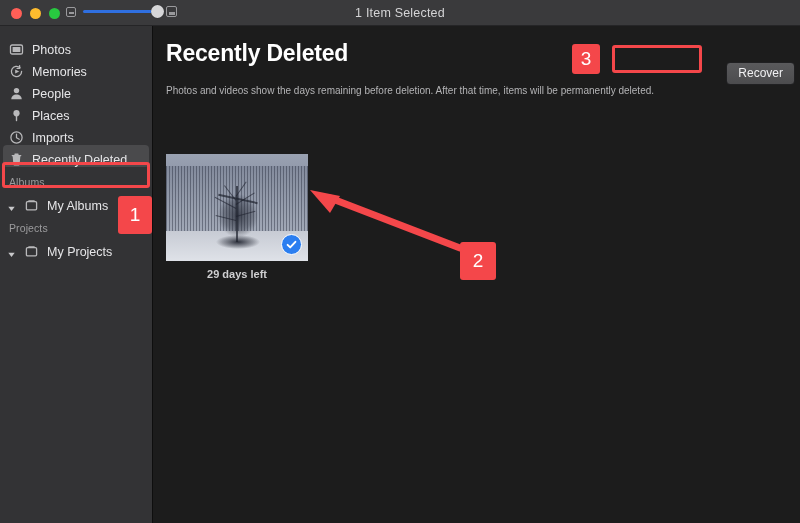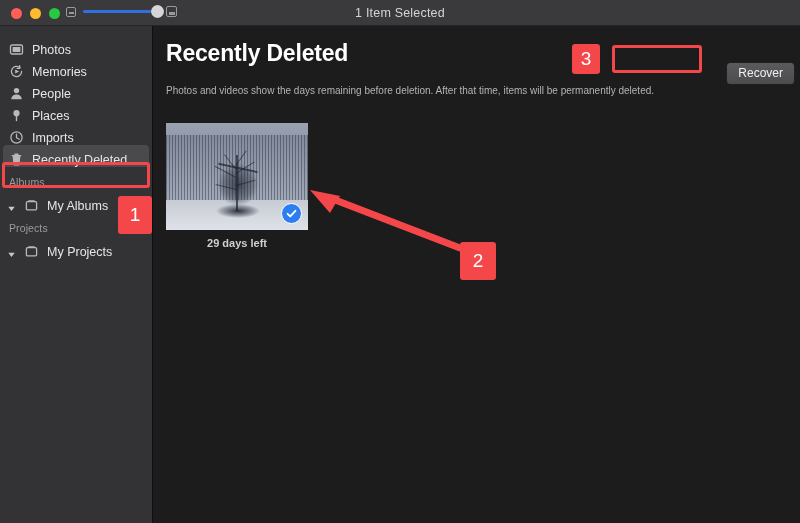--- a/index.html
+++ b/index.html
@@ -139,21 +139,21 @@
     font-size: 12px;
     padding: 3px 11px 4px;
     line-height: 14px;
     white-space: nowrap;
   }
 
   
   .grid {
     position: absolute; left: 12px; top: 97px;
   }
-  .cell { width: 142px; }
+  .cell { width: 142px; margin-top: 31px; }
   .thumb {
     position: relative;
     width: 142px; height: 107px;
     overflow: hidden;
     background: #6e7684;
   }
   .sky {
     position: absolute; left: 0; top: 0; width: 142px; height: 30px;
     background: linear-gradient(#9aa2b2, #8b93a4);
   }

